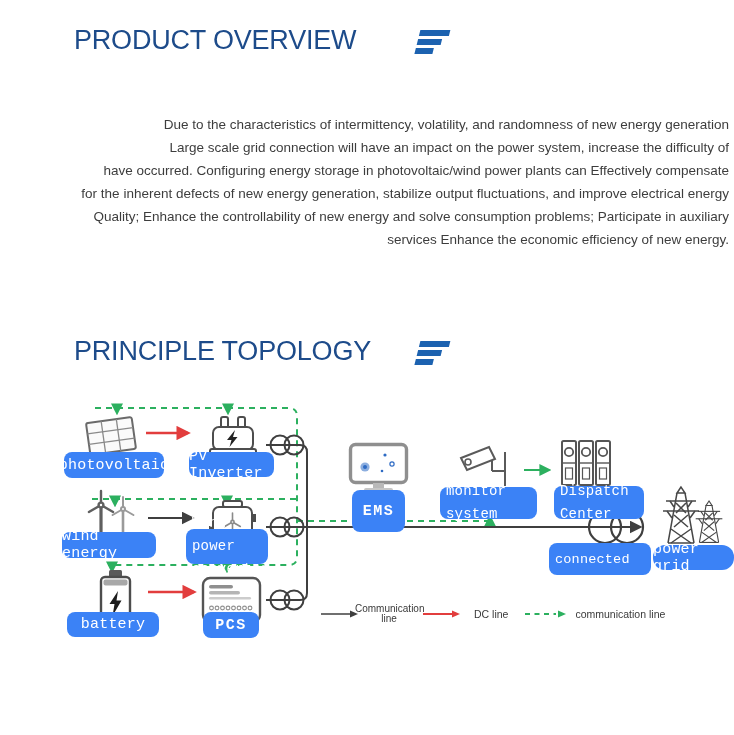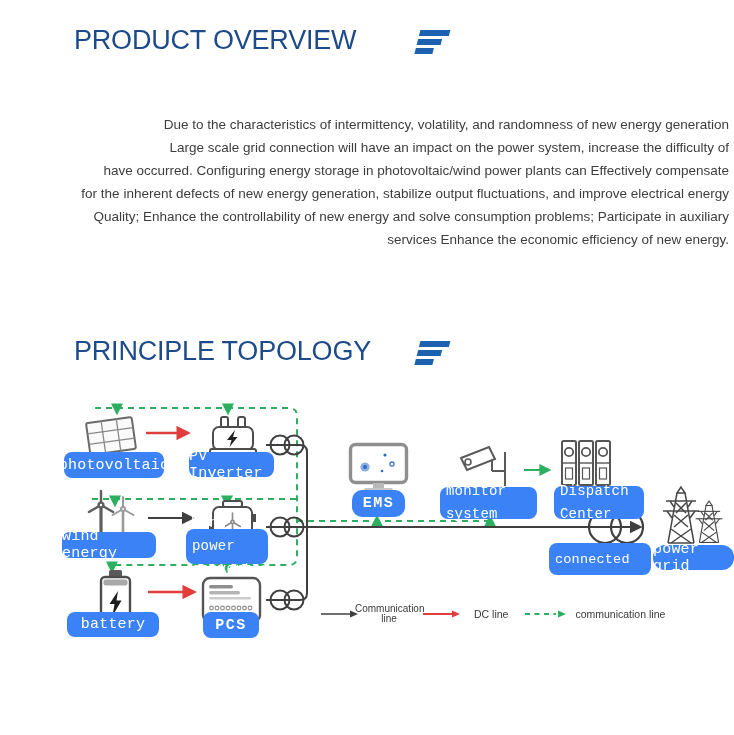--- a/index.html
+++ b/index.html
@@ -34,21 +34,21 @@
     display:flex;align-items:center;justify-content:center;box-sizing:border-box;
     font-size:15px;letter-spacing:.2px;font-family:Liberation Mono, monospace;
   }
   .pill.multi{
     justify-content:flex-start;text-align:left;
     font-size:14px;line-height:23px;padding:3px 5px 3px 6px;
   }
   .pill.bold{font-weight:bold;letter-spacing:1.5px;}
   #pill-photovoltaic{left:64px;top:452px;width:100px;height:26px;}
   #pill-pv-inverter{left:189px;top:452px;width:85px;height:25px;}
-  #pill-ems{left:352px;top:490px;width:53px;height:27px;border-radius:10px;}
+  #pill-ems{left:352px;top:490px;width:53px;height:42px;}
   #pill-monitor-system{left:440px;top:487px;width:97px;height:32px;}
   #pill-dispatch-center{left:554px;top:486px;width:90px;height:33px;}
   #pill-wind-energy{left:62px;top:532px;width:94px;height:26px;}
   #pill-wind-converter{left:186px;top:529px;width:82px;height:35px;}
   #pill-grid-transformer{left:549px;top:543px;width:102px;height:32px;font-size:13.5px;}
   #pill-power-grid{left:653px;top:545px;width:81px;height:25px;border-radius:12px;}
   #pill-battery{left:67px;top:612px;width:92px;height:25px;}
   #pill-pcs{left:203px;top:612px;width:56px;height:26px;}
   
   #diagram-svg{position:absolute;left:0;top:390px;}

